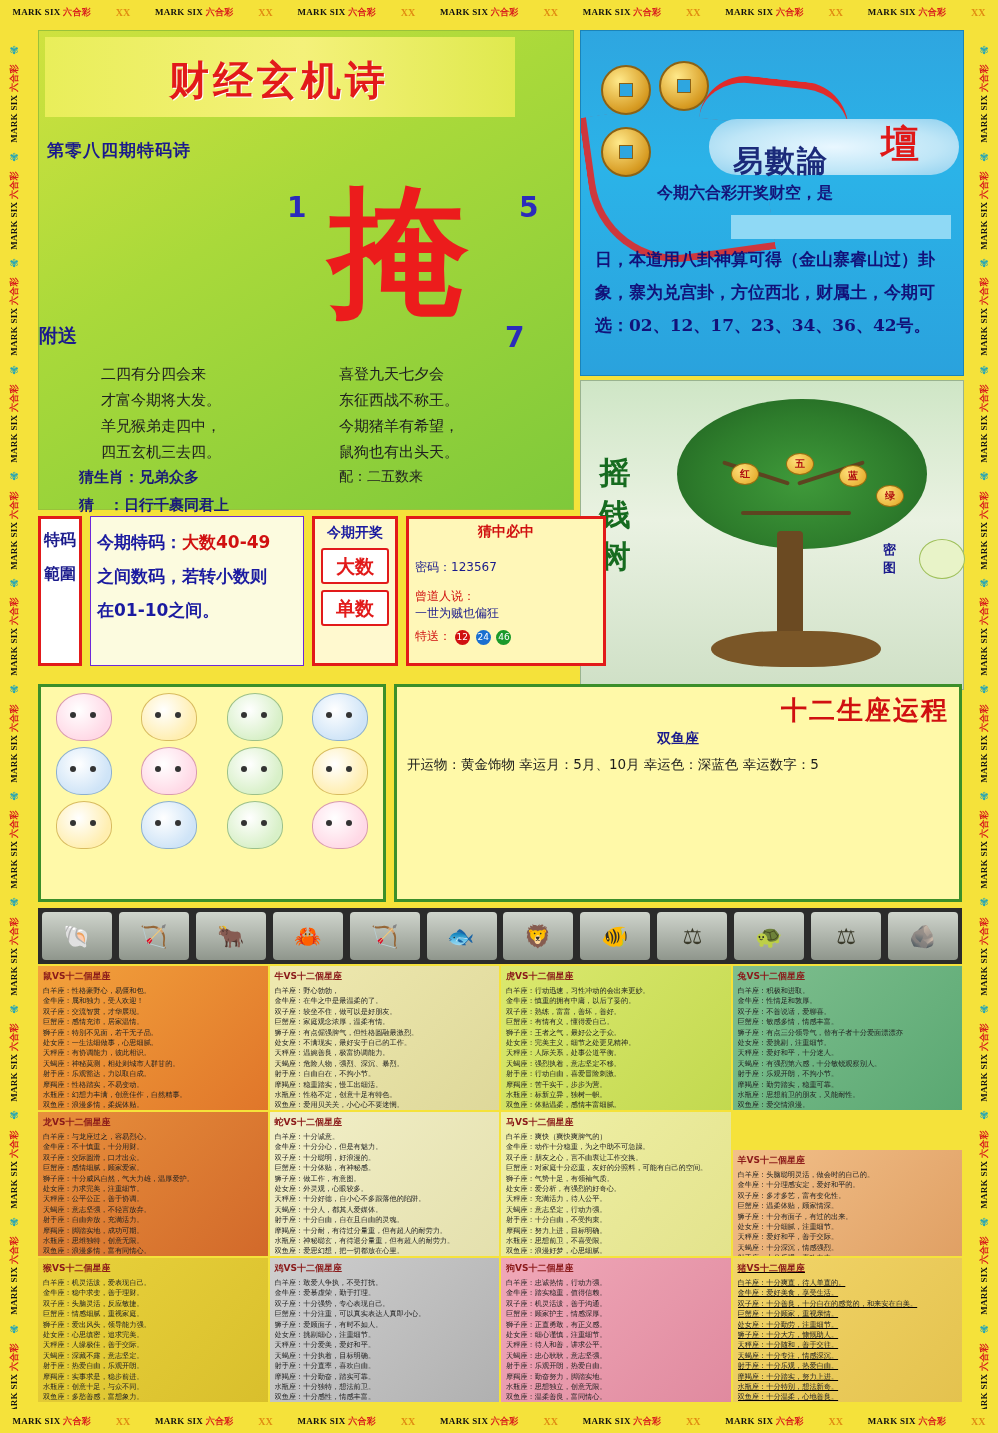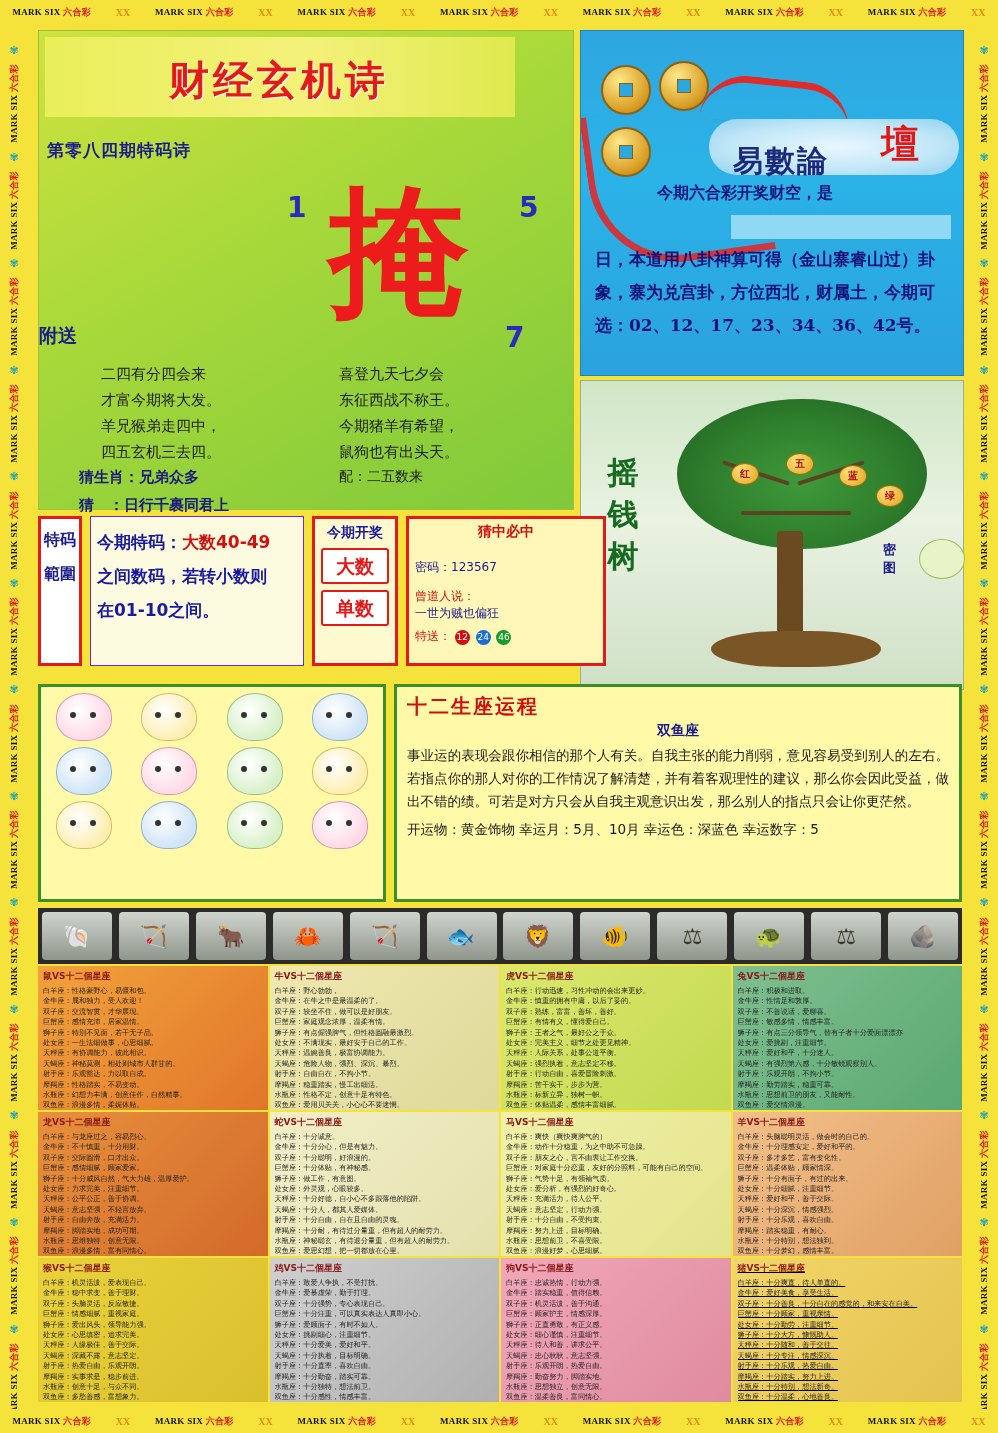--- a/index.html
+++ b/index.html
@@ -118,21 +118,21 @@
     font-family:"DejaVu Serif", serif;
   }
 
   
   .tree-panel{
     position:absolute;left:552px;top:356px;width:382px;height:308px;
     background:linear-gradient(180deg,#cfe6c6 0%, #eaf2e2 45%, #cfe0c6 100%);
     border:1px solid #9ab38f;overflow:hidden;
   }
   .tree-label{
-    position:absolute;left:12px;top:70px;width:60px;
+    position:absolute;left:4px;top:70px;width:60px;
     font-size:31px;font-weight:bold;color:#166b1f;line-height:42px;
     font-family:"DejaVu Serif", serif;text-align:center;
   }
   .trunk{
     position:absolute;left:196px;top:150px;width:26px;height:120px;background:#6b4a22;
     border-radius:4px;
   }
   .root{
     position:absolute;left:130px;top:250px;width:170px;height:36px;background:#7a5627;
     border-radius:50%/60%;
@@ -204,21 +204,21 @@
   .zface.b{background:radial-gradient(circle at 40% 35%,#ffffff,#cfe4f7 70%);border-color:#8cb0d0;}
   .zface.y{background:radial-gradient(circle at 40% 35%,#ffffff,#ffeeb0 70%);border-color:#d8bb60;}
   .zface:before{content:"";position:absolute;left:13px;top:18px;width:6px;height:6px;border-radius:50%;background:#333;}
   .zface:after{content:"";position:absolute;left:33px;top:18px;width:6px;height:6px;border-radius:50%;background:#333;}
 
   
   .horo-panel{
     position:absolute;left:366px;top:660px;width:568px;height:218px;
     background:#fff9a8;border:3px solid #3b8f2a;box-sizing:border-box;padding:6px 10px;
   }
-  .horo-title{text-align:left;font-size:20px;font-weight:bold;color:#d01010;letter-spacing:2px;}
+  .horo-title{text-align:right;font-size:26px;font-weight:bold;color:#d01010;letter-spacing:2px;}
   .horo-sign{text-align:center;font-size:14px;font-weight:bold;color:#1a1a8c;margin-top:2px;}
   .horo-body{font-size:13.5px;line-height:23px;color:#1b1b1b;margin-top:4px;text-align:justify;}
   .horo-foot{font-size:13.5px;color:#1b1b1b;margin-top:8px;}
 
   
   .icon-strip{
     position:absolute;left:10px;top:884px;width:924px;height:56px;
     background:#2b2b2b;display:flex;align-items:center;justify-content:space-between;
     padding:0 4px;box-sizing:border-box;
   }
@@ -238,21 +238,21 @@
   .cell h4{margin:0 0 3px 0;font-size:9px;color:#8b1a1a;font-weight:bold;}
   .cell .line{font-size:7.2px;line-height:10.4px;color:#222;white-space:nowrap;overflow:hidden;}
 
   .c0{background:linear-gradient(135deg,#f3a23c,#e0762a);}
   .c1{background:linear-gradient(135deg,#efe9b0,#ded89a);}
   .c2{background:linear-gradient(135deg,#dbe86e,#c2d94f);}
   .c3{background:linear-gradient(135deg,#7fbf8f,#5aa872);}
   .c4{background:linear-gradient(135deg,#e8903c,#d2692a);}
   .c5{background:linear-gradient(135deg,#f2efc8,#e4e0ad);}
   .c6{background:linear-gradient(135deg,#f0f0a8,#e3e38c);}
-  .c7{background:linear-gradient(135deg,#f2c08a,#e0a064);}
+  .c7{background:linear-gradient(135deg,#f2c08a,#e0a064);margin-top:38px;}
   .c8{background:linear-gradient(135deg,#e9d23c,#d9bf2c);}
   .c9{background:linear-gradient(135deg,#cfcfcf,#b0b0b0);}
   .c10{background:linear-gradient(135deg,#f0a8b8,#e08a9f);}
   .c11{background:linear-gradient(135deg,#f2d56a,#e4c24e);text-decoration:underline;}
 </style>
 </head>
 <body>
 
 <div class="border-strip border-top">
     <span class="mark">MARK SIX <span class="red">六合彩</span></span>
@@ -451,21 +451,20 @@
       <div class="zface y"></div>
       <div class="zface b"></div>
       <div class="zface g"></div>
       <div class="zface"></div>
     </div>
   </div>
 
   <div class="horo-panel">
     <div class="horo-title">十二生座运程</div>
     <div class="horo-sign">双鱼座</div>
-    <div class="horo-body">事业运的表现会跟你相信的那个人有关。自我主张的能力削弱，意见容易受到别人的左右。若指点你的那人对你的工作情况了解清楚，并有着客观理性的建议，那么你会因此受益，做出不错的绩。可若是对方只会从自我主观意识出发，那么别人的指点只会让你更茫然。</div>
     <div class="horo-foot">开运物：黄金饰物 幸运月：5月、10月 幸运色：深蓝色 幸运数字：5</div>
   </div>
 
   <div class="icon-strip">
     <div class="ic">🐚</div>
     <div class="ic">🏹</div>
     <div class="ic">🐂</div>
     <div class="ic">🦀</div>
     <div class="ic">🏹</div>
     <div class="ic">🐟</div>

